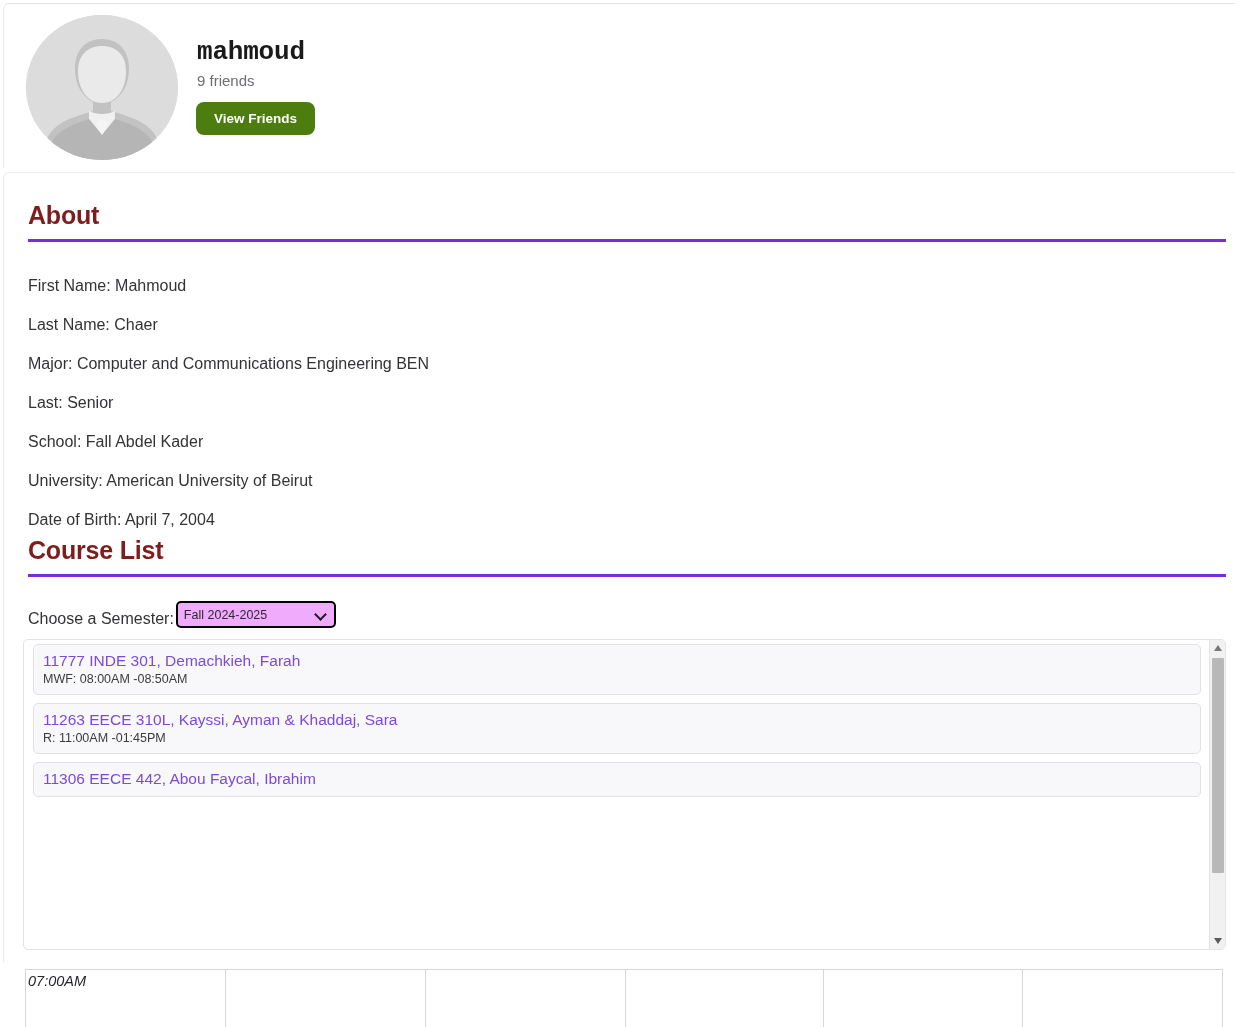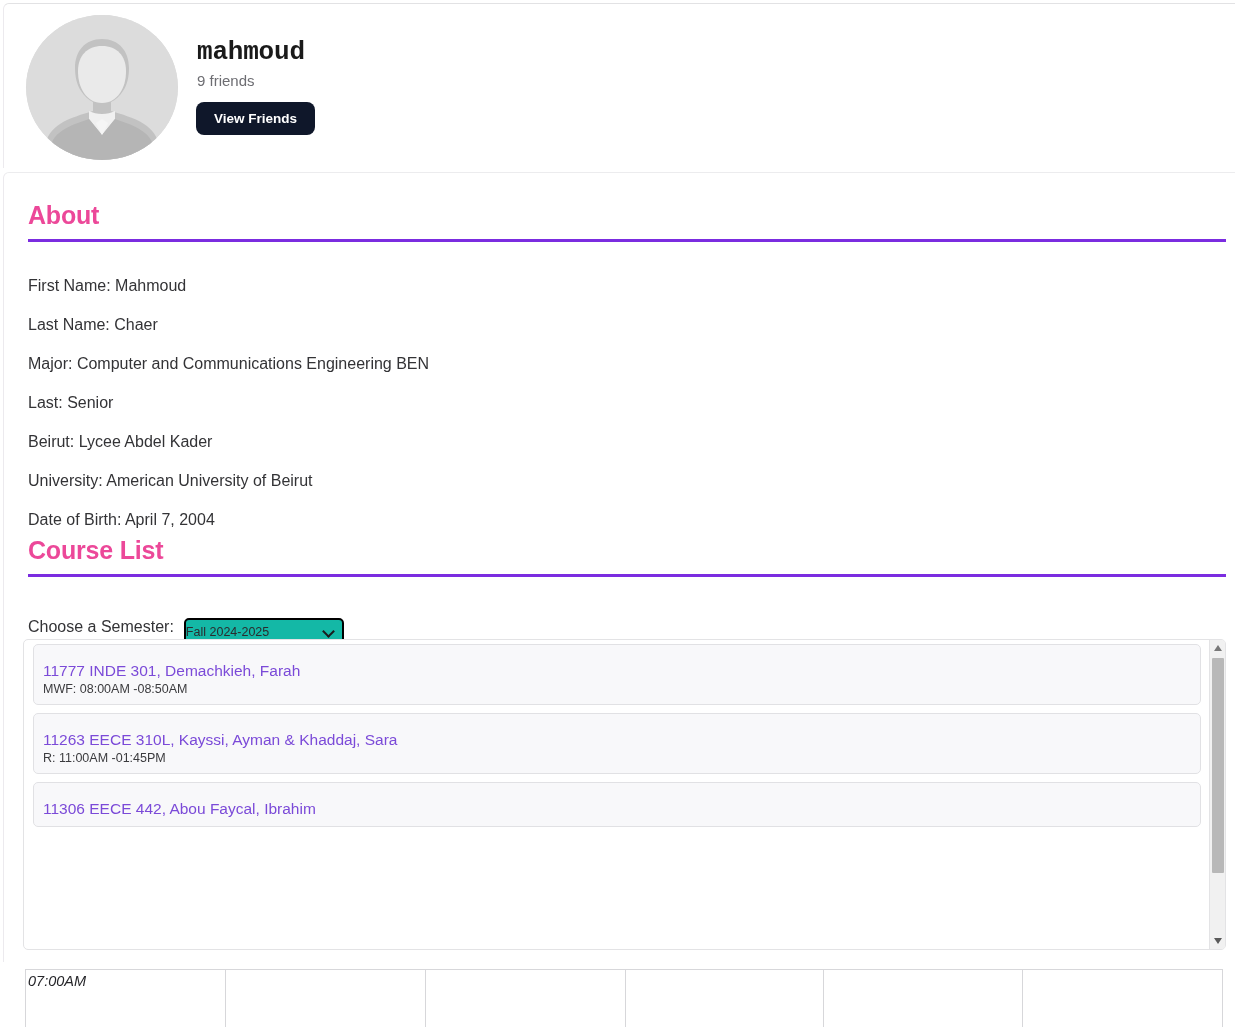--- a/index.html
+++ b/index.html
@@ -39,42 +39,42 @@
     letter-spacing: -0.2px;
     font-family: Liberation Mono, monospace;
   }
   .friend-count {
     position: absolute; left: 193px; top: 68px;
     font-size: 15px; color: #6d6d72;
   }
   .view-friends-btn {
     position: absolute; left: 192px; top: 98px;
     padding: 0 18px; height: 33px; line-height: 33px;
-    background: #0f172a;
+    background: #4d7c0f;
     color: #fff; font-size: 13.5px; font-weight: bold;
     border: none; border-radius: 8px;
     cursor: pointer;
     font-family: "Liberation Sans", sans-serif;
   }
 
   
   .content-card {
     position: absolute;
     left: 3px; top: 172px;
     width: 1232px; height: 790px;
     background: #fff;
     border-top: 1px solid #ececee;
     border-left: 1px solid #eceaee;
     border-radius: 6px 0 0 0;
   }
 
   .section-heading {
     position: absolute; left: 24px;
     font-size: 25px; font-weight: bold;
-    color: #ec4899;
+    color: #7f1d1d;
     letter-spacing: -0.2px;
   }
   .section-rule {
     position: absolute; left: 24px;
     width: 1198px; height: 3px;
     background: #7b2ce0;
   }
 
   .about-heading { top: 28px; }
   .about-rule    { top: 66px; }
@@ -83,32 +83,32 @@
   .about-row {
     font-size: 16px; color: #333336;
     line-height: 18px;
     margin-bottom: 21px;
   }
 
   .course-heading { top: 363px; }
   .course-rule    { top: 401px; }
 
   .semester-row {
-    position: absolute; left: 24px; top: 445px;
-    display: flex; align-items: flex-start; gap: 10px;
+    position: absolute; left: 24px; top: 428px;
+    display: flex; align-items: flex-end; gap: 2px;
   }
   .semester-label { font-size: 16px; color: #333336; }
   .semester-select {
     width: 160px; height: 27px;
     border: 2px solid #000;
     border-radius: 5px;
-    background: #14b8a6;
+    background: #f0abfc;
     font-size: 12.5px;
     color: #2b2b2e;
-    padding: 0 0;
+    padding: 0 6px;
     font-family: "Liberation Sans", sans-serif;
     appearance: none; -webkit-appearance: none;
     cursor: pointer;
   }
   .select-wrap { position: relative; display: inline-block; }
   .select-chevron {
     position: absolute; right: 11px; top: 9px;
     width: 9px; height: 9px;
     border-right: 2px solid #1b1b1d;
     border-bottom: 2px solid #1b1b1d;
@@ -129,21 +129,21 @@
   .course-scroll-inner {
     position: absolute; left: 0; top: 0;
     width: 1186px; height: 100%;
     padding: 4px 0 0 9px;
   }
   .course-item {
     width: 1168px;
     border: 1px solid #e1e1e4;
     border-radius: 5px;
     background: #f8f8fa;
-    padding: 16px 9px 7px 9px;
+    padding: 6px 9px 7px 9px;
     margin-bottom: 8px;
   }
   .course-title {
     font-size: 15.5px;
     color: #7b4ad8;
     line-height: 20px;
   }
   .course-time {
     font-size: 12.5px;
     color: #3b3b3e;
@@ -222,21 +222,21 @@
   <div class="content-card">
 
     <div class="section-heading about-heading">About</div>
     <div class="section-rule about-rule"></div>
 
     <div class="about-list">
       <div class="about-row">First Name: Mahmoud</div>
       <div class="about-row">Last Name: Chaer</div>
       <div class="about-row">Major: Computer and Communications Engineering BEN</div>
       <div class="about-row">Last: Senior</div>
-      <div class="about-row">Beirut: Lycee Abdel Kader</div>
+      <div class="about-row">School: Fall Abdel Kader</div>
       <div class="about-row">University: American University of Beirut</div>
       <div class="about-row">Date of Birth: April 7, 2004</div>
     </div>
 
     <div class="section-heading course-heading">Course List</div>
     <div class="section-rule course-rule"></div>
 
     <div class="semester-row">
       <span class="semester-label">Choose a Semester:</span>
       <span class="select-wrap">

